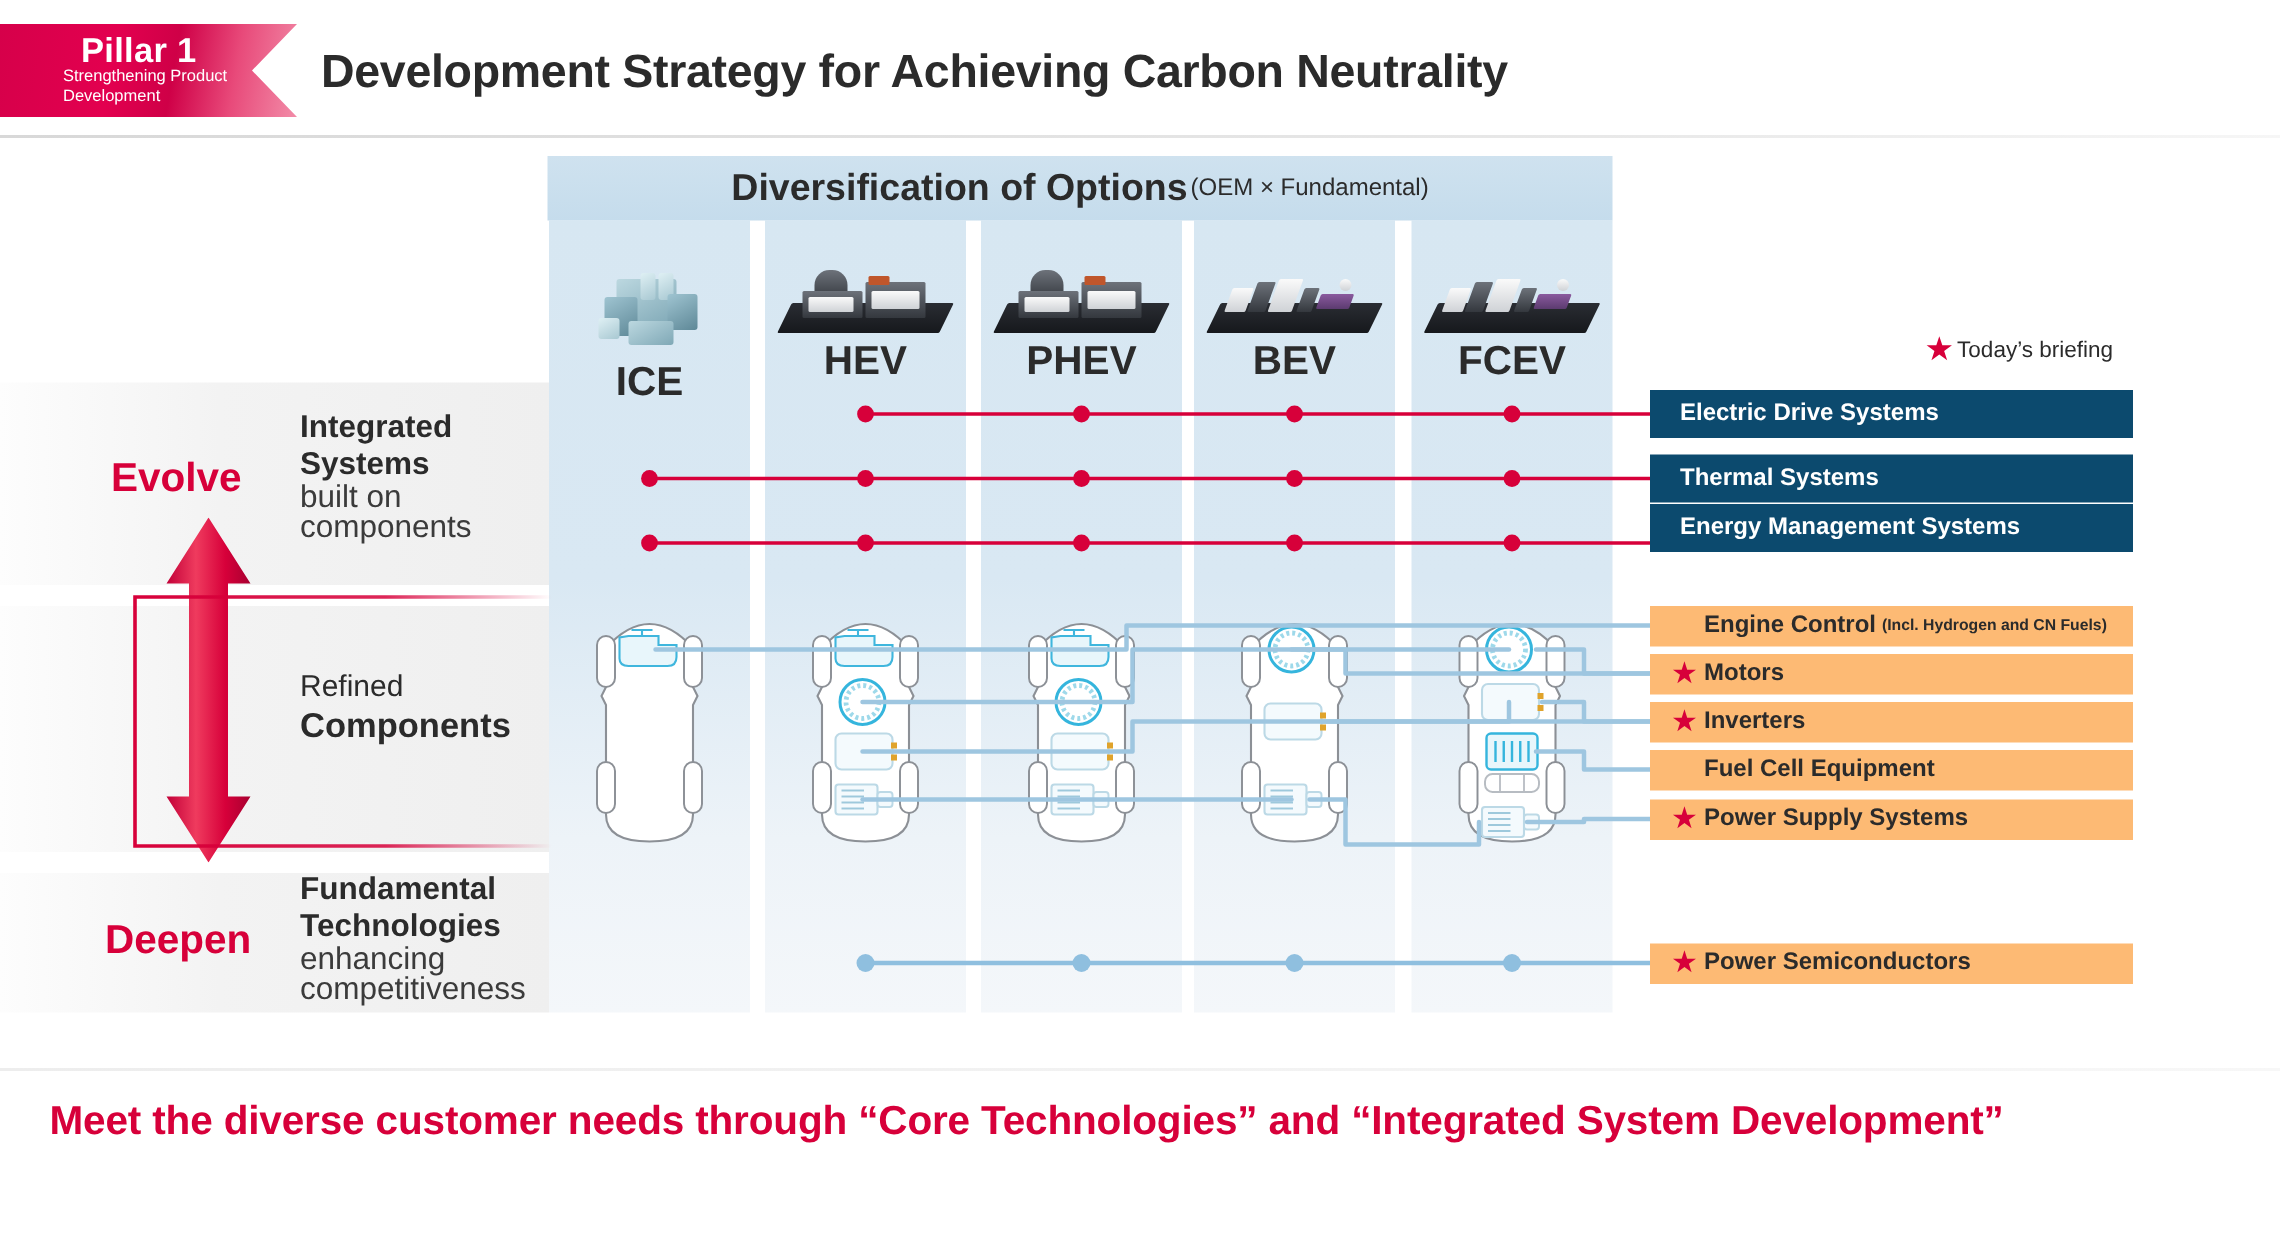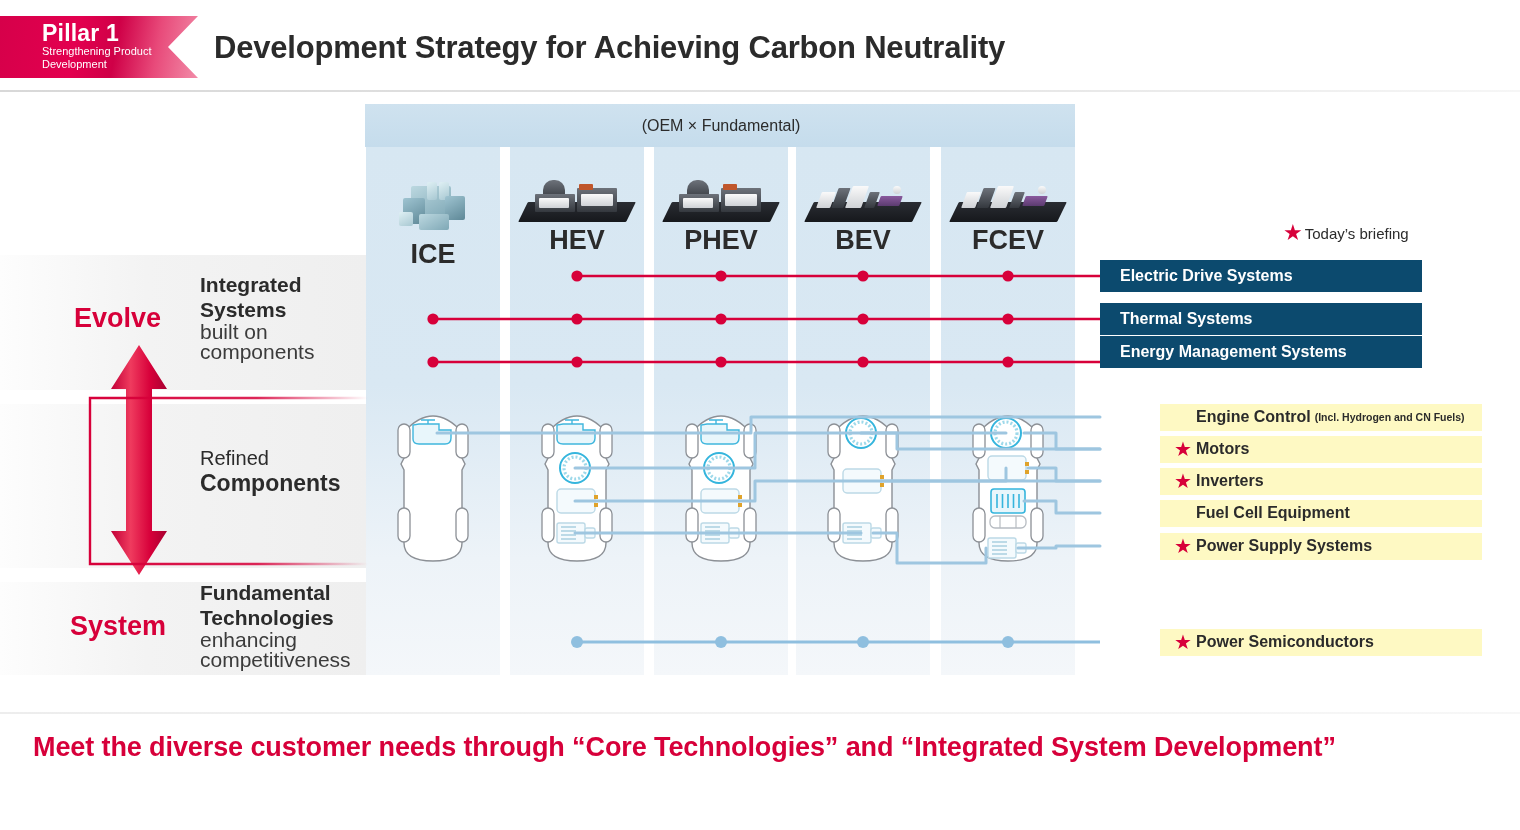--- a/index.html
+++ b/index.html
@@ -10,21 +10,21 @@
   }
 
   
   #header { position:absolute; left:0; top:0; width:1520px; height:92px; }
   #pillar-badge {
     position:absolute; left:0; top:16px; width:198px; height:62px;
     background:linear-gradient(100deg,#d6004a 0%,#e3004f 38%,#cf0047 58%,#e84a7a 78%,#f28ca8 100%);
     clip-path: polygon(0 0, 198px 0, 168px 50%, 198px 100%, 0 100%);
     color:#fff; padding:5px 0 0 42px;
   }
-  #pillar-badge .p1 { font-size:23px; font-weight:bold; line-height:24px; letter-spacing:.2px; }
+  #pillar-badge .p1 { font-size:23px; font-weight:bold; line-height:24px; letter-spacing:.2px;margin-left:12px; }
   #pillar-badge .psub { font-size:11px; font-weight:normal; line-height:12.5px; }
   #main-title {
     position:absolute; left:214px; top:30px;
     font-size:31px; font-weight:bold; color:#2b2b2b; letter-spacing:-0.2px;
     white-space:nowrap;
   }
   #header-rule { position:absolute; left:0; top:90px; width:1520px; height:2px;
     background:linear-gradient(90deg,#d8d8d8 0%,#e8e8e8 70%,#f6f6f6 100%); }
 
   
@@ -84,22 +84,22 @@
   
   #bracket { position:absolute; left:88px; top:396px; width:280px; height:170px; }
 
   
   #lines { position:absolute; left:0; top:0; width:1520px; height:830px; pointer-events:none; }
 
   
   .red-chip { position:absolute; left:1100px; width:322px; height:32px;
     background:#0c4a6e; color:#fff; display:flex; align-items:center;
     padding-left:20px; font-size:16px; font-weight:bold; }
-  .white-chip { position:absolute; left:1160px; width:322px; height:27px;
-    background:#fef9c3; display:flex; align-items:center; padding-left:14px; }
+  .white-chip { position:absolute; left:1100px; width:322px; height:27px;
+    background:#fdba74; display:flex; align-items:center; padding-left:14px; }
   .white-chip .star { color:#d7003a; font-size:20px; line-height:20px; width:22px; }
   .white-chip .nostar { width:22px; }
   .white-chip .txt { font-size:16px; font-weight:bold; color:#2b2b2b; white-space:nowrap; }
   .white-chip .sub { font-size:10.5px; font-weight:bold; color:#2b2b2b; padding-left:4px; }
 
   #legend { position:absolute; left:1283px; top:222px; display:flex; align-items:center; }
   #legend .star { color:#d7003a; font-size:22px; line-height:22px; }
   #legend .lg-txt { font-size:15px; color:#2b2b2b; padding-left:2px; }
 
   
@@ -133,35 +133,36 @@
     </div>
     <div class="col" style="left: 431px; width: 134px;">
       <div class="shade"></div>
     </div>
     <div class="col" style="left: 576px; width: 134px;">
       <div class="shade"></div>
     </div>
   </div>
 
 <div id="div-bar">
+  <span class="big">Diversification of Options</span>
   <span class="small">(OEM × Fundamental)</span>
 </div>
 
 <div id="pt-heads"></div>
 
 <div id="leftpane">
     <div class="band" style="top: 0px; height: 135px;"></div>
     <div class="band-gap" style="top: 135px; height: 14px;"></div>
     <div class="band" style="top: 149px; height: 164px;"></div>
     <div class="band-gap" style="top: 313px; height: 14px;"></div>
     <div class="band" style="top: 327px; height: 93px;"></div>
   </div>
 
 <div id="evolve-word">Evolve</div>
-<div id="deepen-word">System</div>
+<div id="deepen-word">Deepen</div>
 
 <div class="tier" id="tier-1" style="top:272px;">
   <div class="t-bold">Integrated</div>
   <div class="t-bold">Systems</div>
   <div class="t-sm">built on</div>
   <div class="t-sm">components</div>
 </div>
 
 <div class="tier" id="tier-2" style="top:446px;">
   <div class="t-reg">Refined</div>

